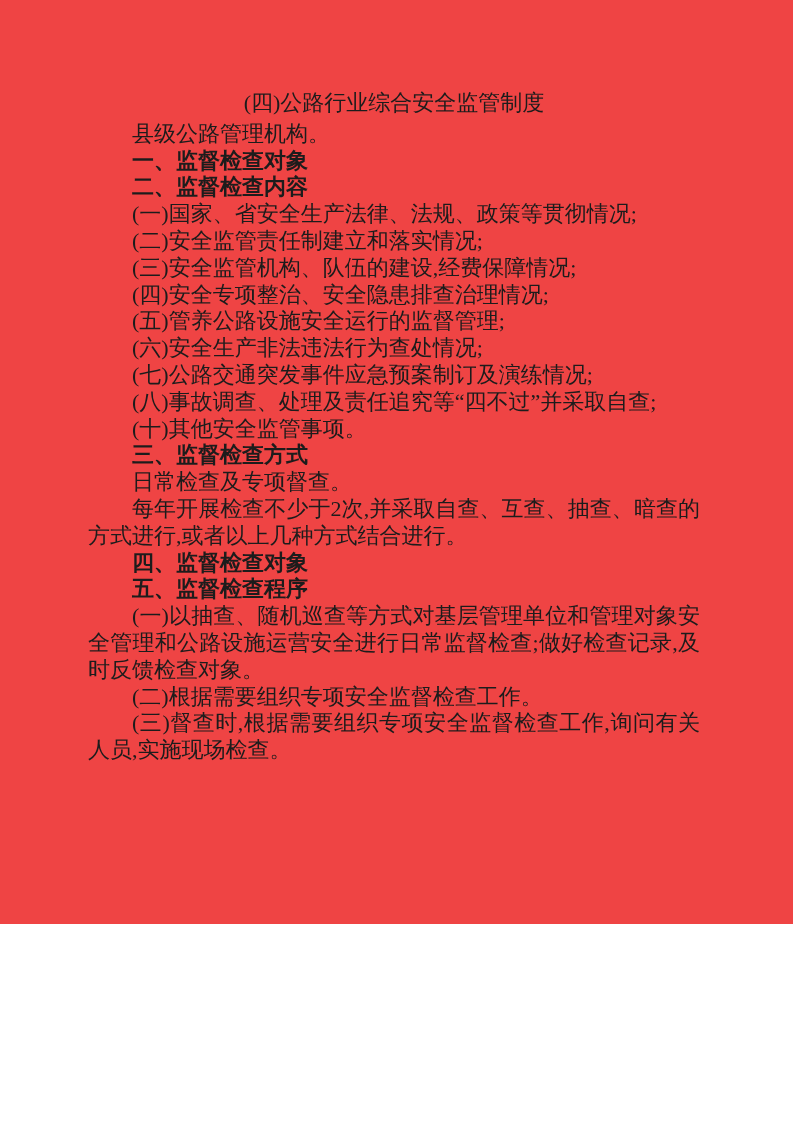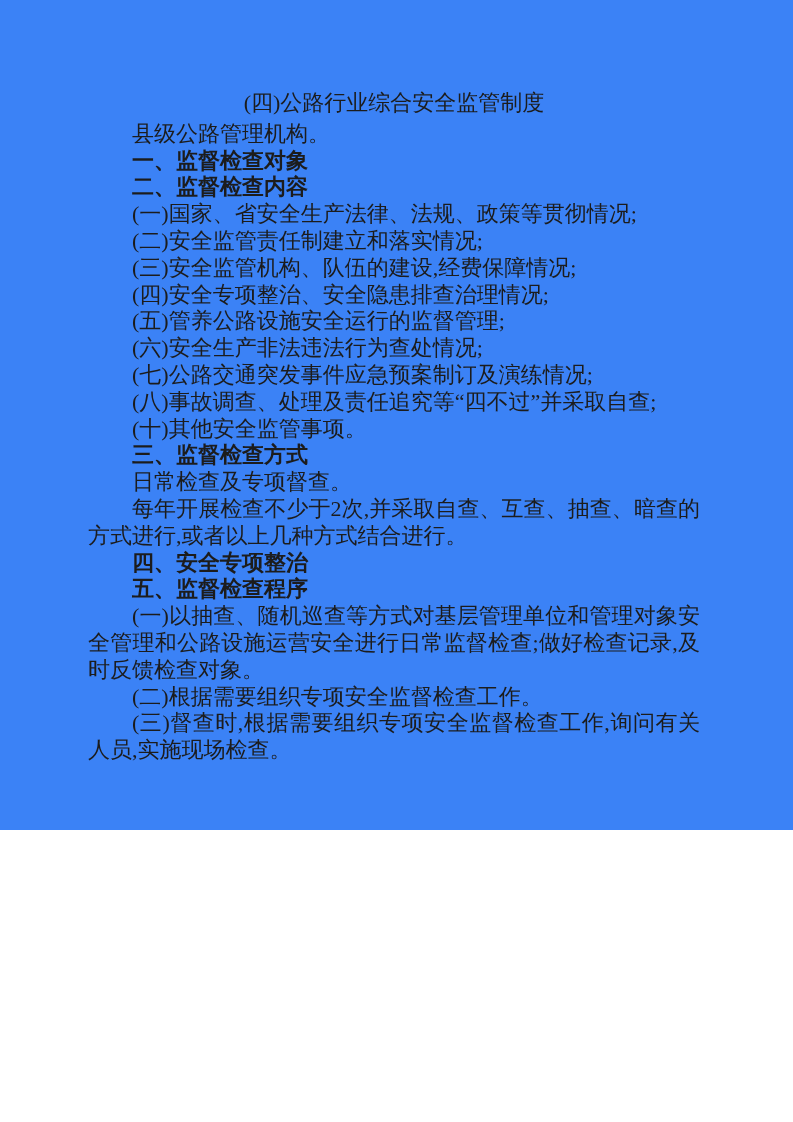--- a/index.html
+++ b/index.html
@@ -3,22 +3,22 @@
 <meta charset="utf-8">
 <style>
   html, body {
     margin: 0;
     padding: 0;
     background: #ffffff;
   }
   .page {
     position: relative;
     width: 793px;
-    height: 830px;
-    background: #3b82f6;
+    height: 924px;
+    background: #ef4444;
     overflow: hidden;
     color: #1c1c1c;
   }
   .content {
     position: absolute;
     left: 88px;
     top: 90px;
     width: 612px;
   }
   .blk {
@@ -66,20 +66,20 @@
     <p class="blk para">(三)安全监管机构、队伍的建设,经费保障情况;</p>
     <p class="blk para">(四)安全专项整治、安全隐患排查治理情况;</p>
     <p class="blk para">(五)管养公路设施安全运行的监督管理;</p>
     <p class="blk para">(六)安全生产非法违法行为查处情况;</p>
     <p class="blk para">(七)公路交通突发事件应急预案制订及演练情况;</p>
     <p class="blk para">(八)事故调查、处理及责任追究等“四不过”并采取自查;</p>
     <p class="blk para">(十)其他安全监管事项。</p>
     <p class="blk heading">三、监督检查方式</p>
     <p class="blk para">日常检查及专项督查。</p>
     <p class="blk para">每年开展检查不少于2次,并采取自查、互查、抽查、暗查的方式进行,或者以上几种方式结合进行。</p>
-    <p class="blk heading">四、安全专项整治</p>
+    <p class="blk heading">四、监督检查对象</p>
     <p class="blk heading">五、监督检查程序</p>
     <p class="blk para">(一)以抽查、随机巡查等方式对基层管理单位和管理对象安全管理和公路设施运营安全进行日常监督检查;做好检查记录,及时反馈检查对象。</p>
     <p class="blk para">(二)根据需要组织专项安全监督检查工作。</p>
     <p class="blk para">(三)督查时,根据需要组织专项安全监督检查工作,询问有关人员,实施现场检查。</p>
   </div>
   <div class="footer">- 21 –</div>
 </div>
 
 </body></html>

